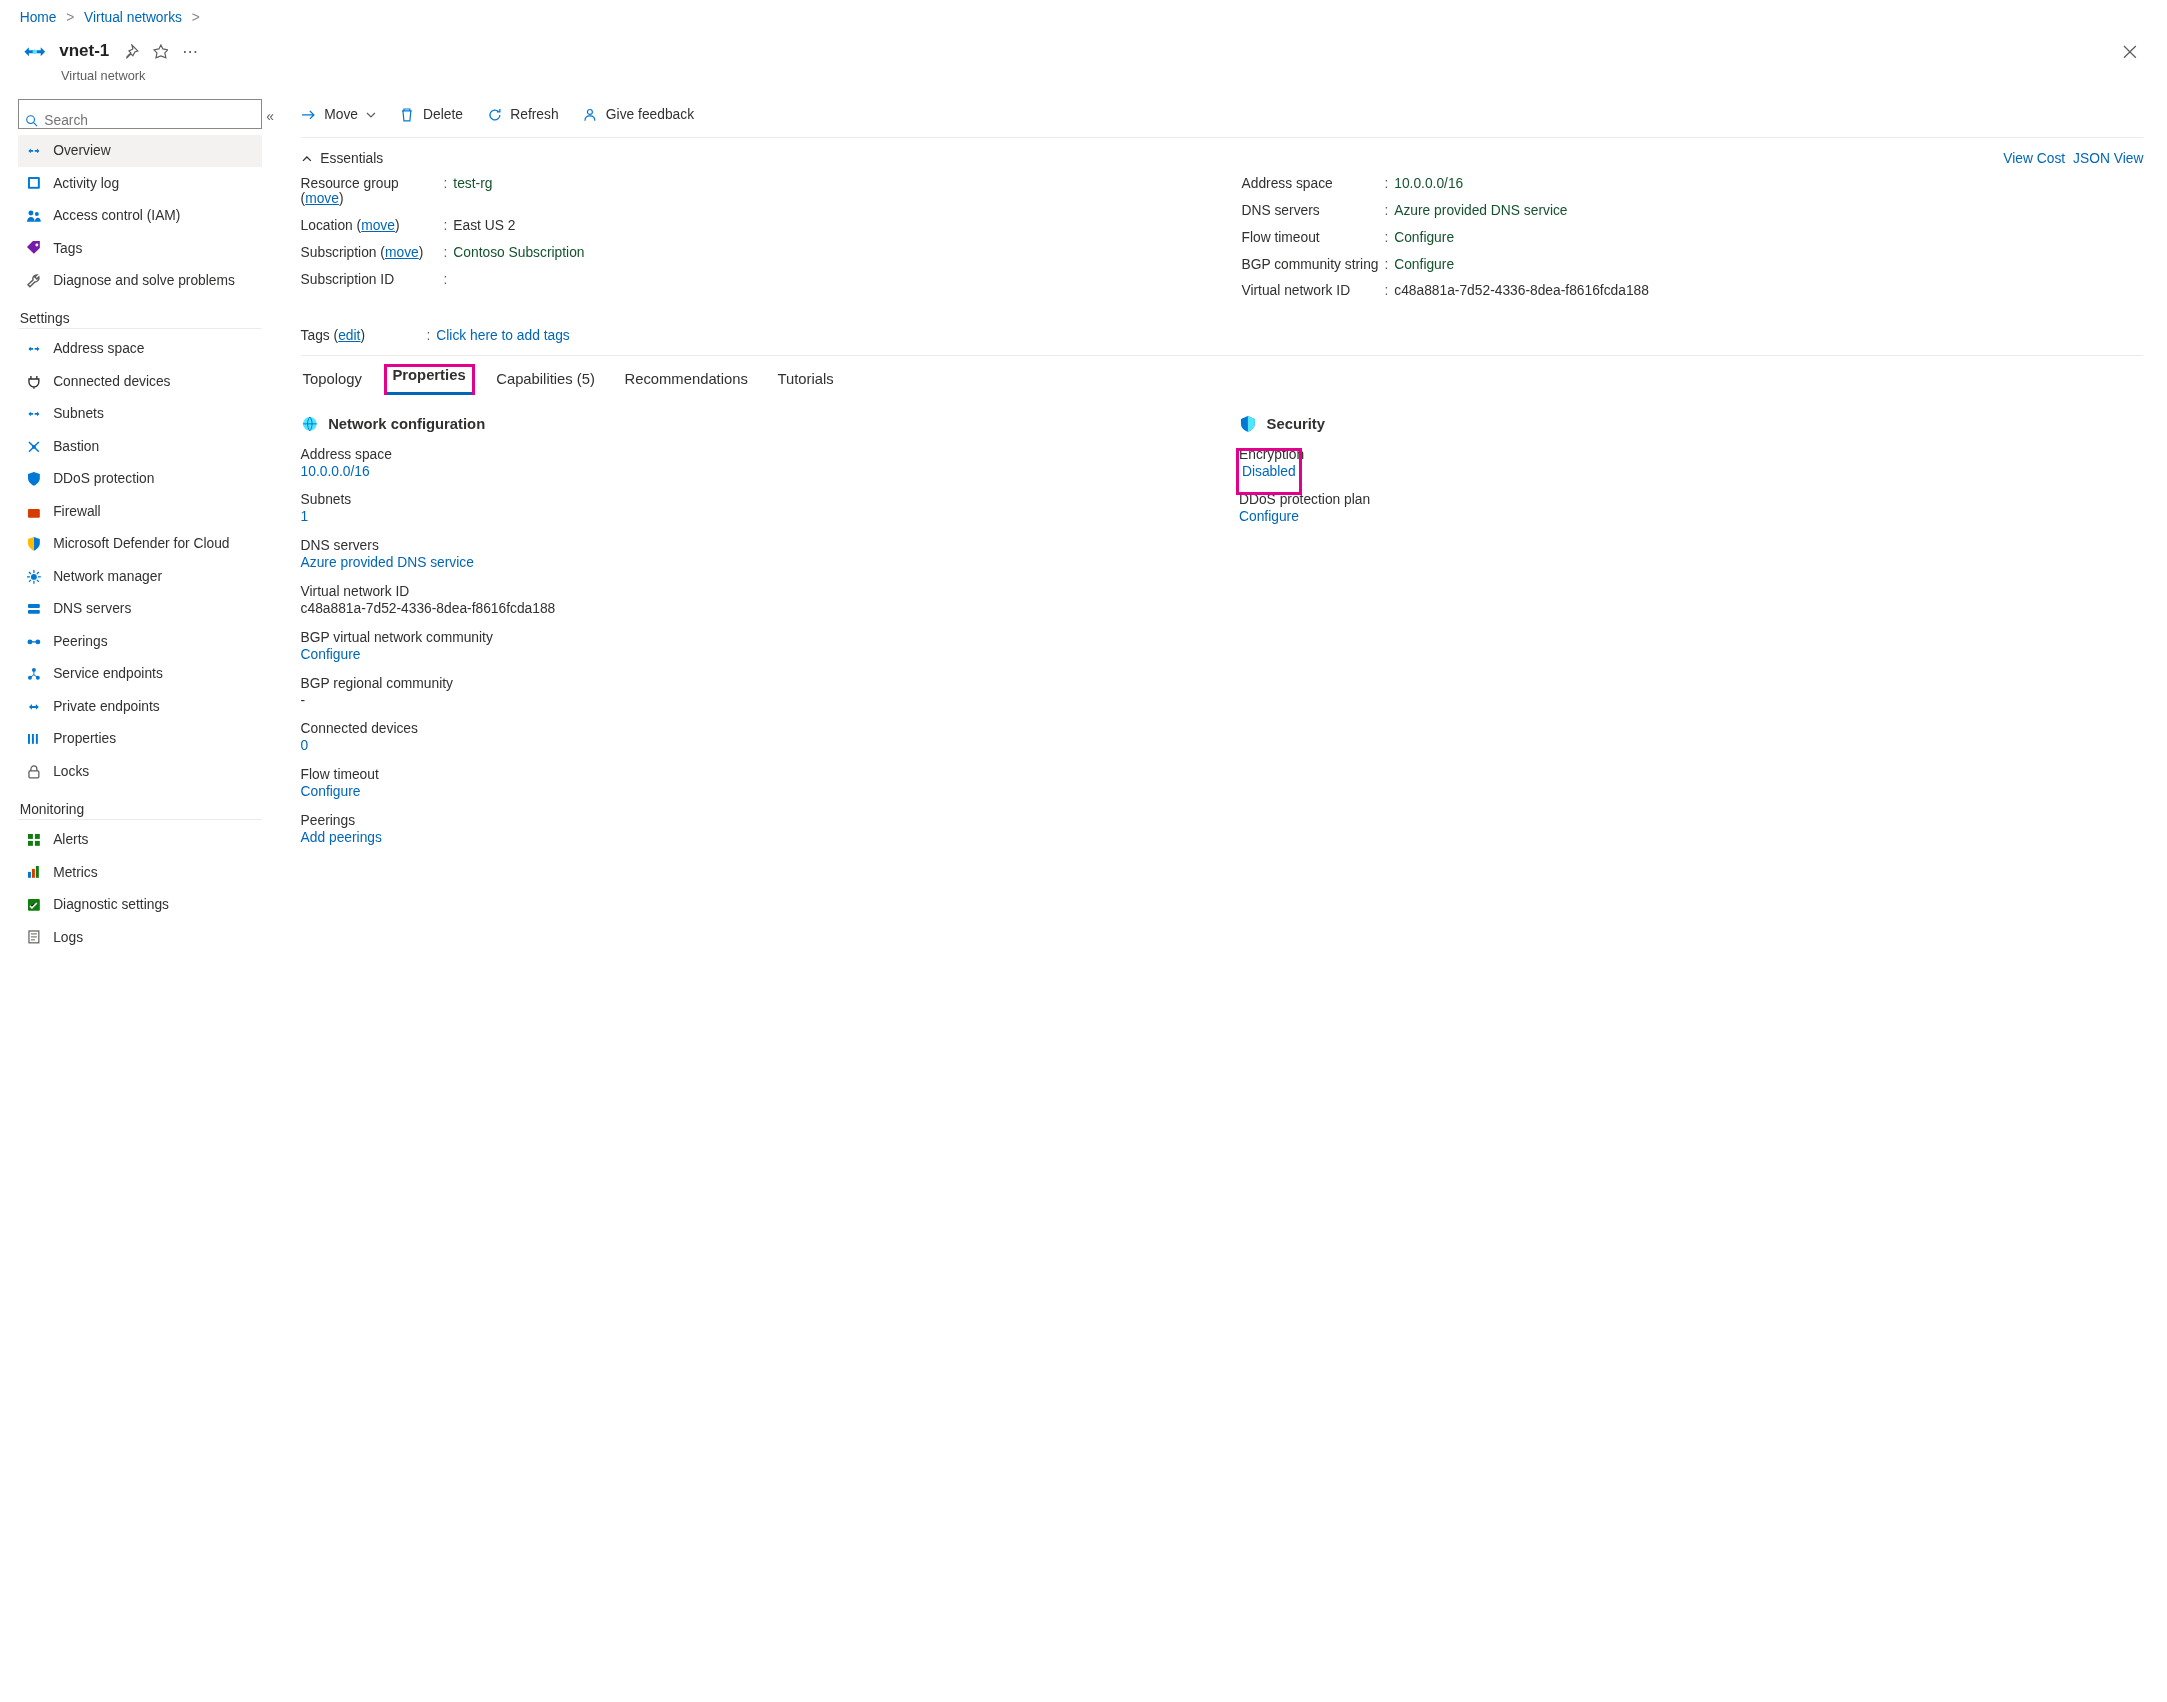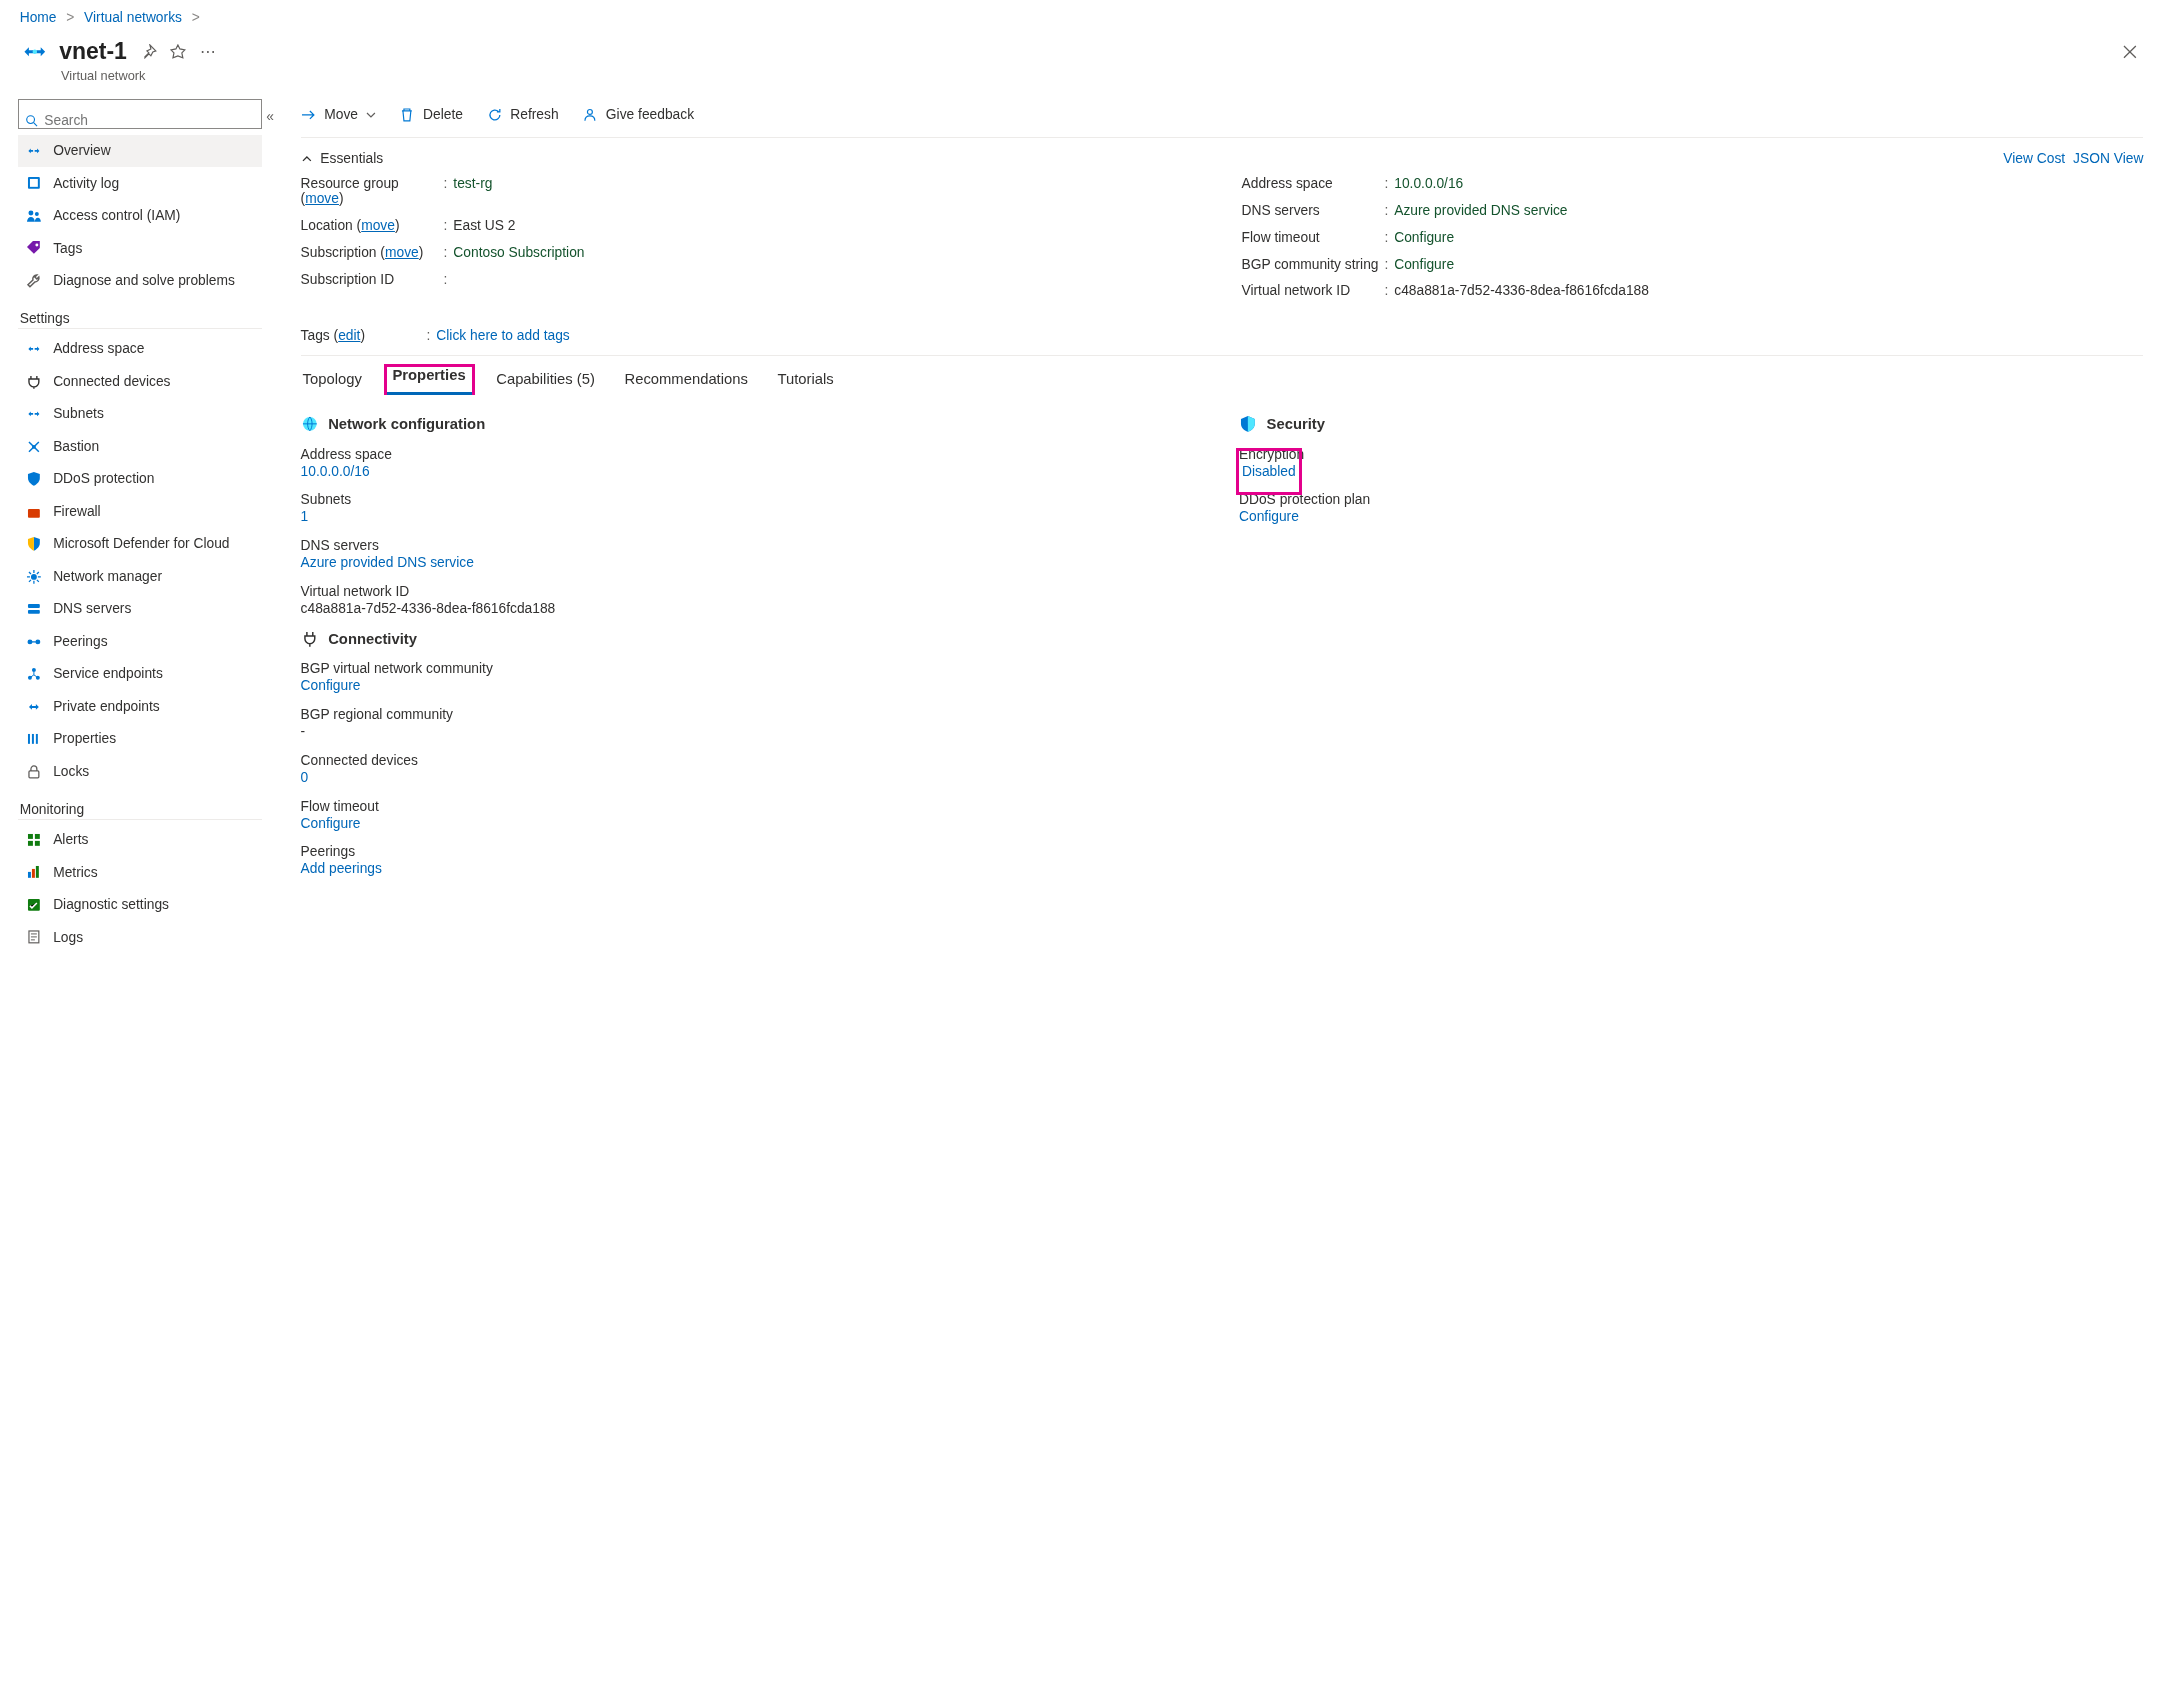--- a/index.html
+++ b/index.html
@@ -4,21 +4,21 @@
 <style>
 * { box-sizing: border-box; margin: 0; padding: 0; font-family: "Segoe UI", -apple-system, sans-serif; }
 body { background: #fff; color: #323130; font-size: 13.8px; }
 
 .breadcrumb { padding: 9.9px 19.7px 5.9px; font-size: 13.8px; }
 .breadcrumb a { color: #0067b8; text-decoration: none; }
 .breadcrumb .sep { color: #8a8886; margin: 0 5.9px; }
 
 .title-row { display: flex; align-items: center; padding: 5.9px 19.7px 2px; }
 .title-row .vnicon { width: 29.6px; height: 29.6px; margin-right: 9.9px; }
-.title-row h1 { font-size: 23px; font-weight: 600; color: #222; }
+.title-row h1 { font-size: 17px; font-weight: 600; color: #222; }
 .title-row .pin, .title-row .star, .title-row .more { margin-left: 13.8px; color: #605e5c; cursor: pointer; font-size: 15.8px; }
 .title-row .close { margin-left: auto; margin-right: 9.9px; color: #605e5c; cursor: pointer; font-size: 17.7px; }
 .subtitle { padding-left: 61px; color: #605e5c; font-size: 12.8px; margin-bottom: 9.9px; }
 
 .container { display: flex; }
 
 
 .sidebar { width: 272px; padding: 5.9px 9.9px 9.9px 17.7px; position: relative; }
 .searchbox { display: flex; align-items: flex-end; border: 1px solid #8a8886; height: 29.6px; padding: 0 5.9px; margin-bottom: 5.9px; }
 .searchbox svg { color: #0067b8; flex: none; }
@@ -462,26 +462,20 @@
       </div>
       <div class="pf">Address space</div>
       <div class="pv link">10.0.0.0/16</div>
       <div class="pf">Subnets</div>
       <div class="pv link">1</div>
       <div class="pf">DNS servers</div>
       <div class="pv link">Azure provided DNS service</div>
       <div class="pf">Virtual network ID</div>
       <div class="pv">c48a881a-7d52-4336-8dea-f8616fcda188</div>
 
-      <div class="ph">
-        <svg width="17.7" height="17.7" viewBox="0 0 18 18">
-              <path fill="none" stroke="#323130" stroke-width="1.5" d="M6 2v4M12 2v4M4 6h10v3a5 5 0 01-10 0zM9 14v3"></path>
-            </svg>
-        <span>Connectivity</span>
-      </div>
       <div class="pf">BGP virtual network community</div>
       <div class="pv link">Configure</div>
       <div class="pf">BGP regional community</div>
       <div class="pv">-</div>
       <div class="pf">Connected devices</div>
       <div class="pv link">0</div>
       <div class="pf">Flow timeout</div>
       <div class="pv link">Configure</div>
       <div class="pf">Peerings</div>
       <div class="pv link">Add peerings</div>

